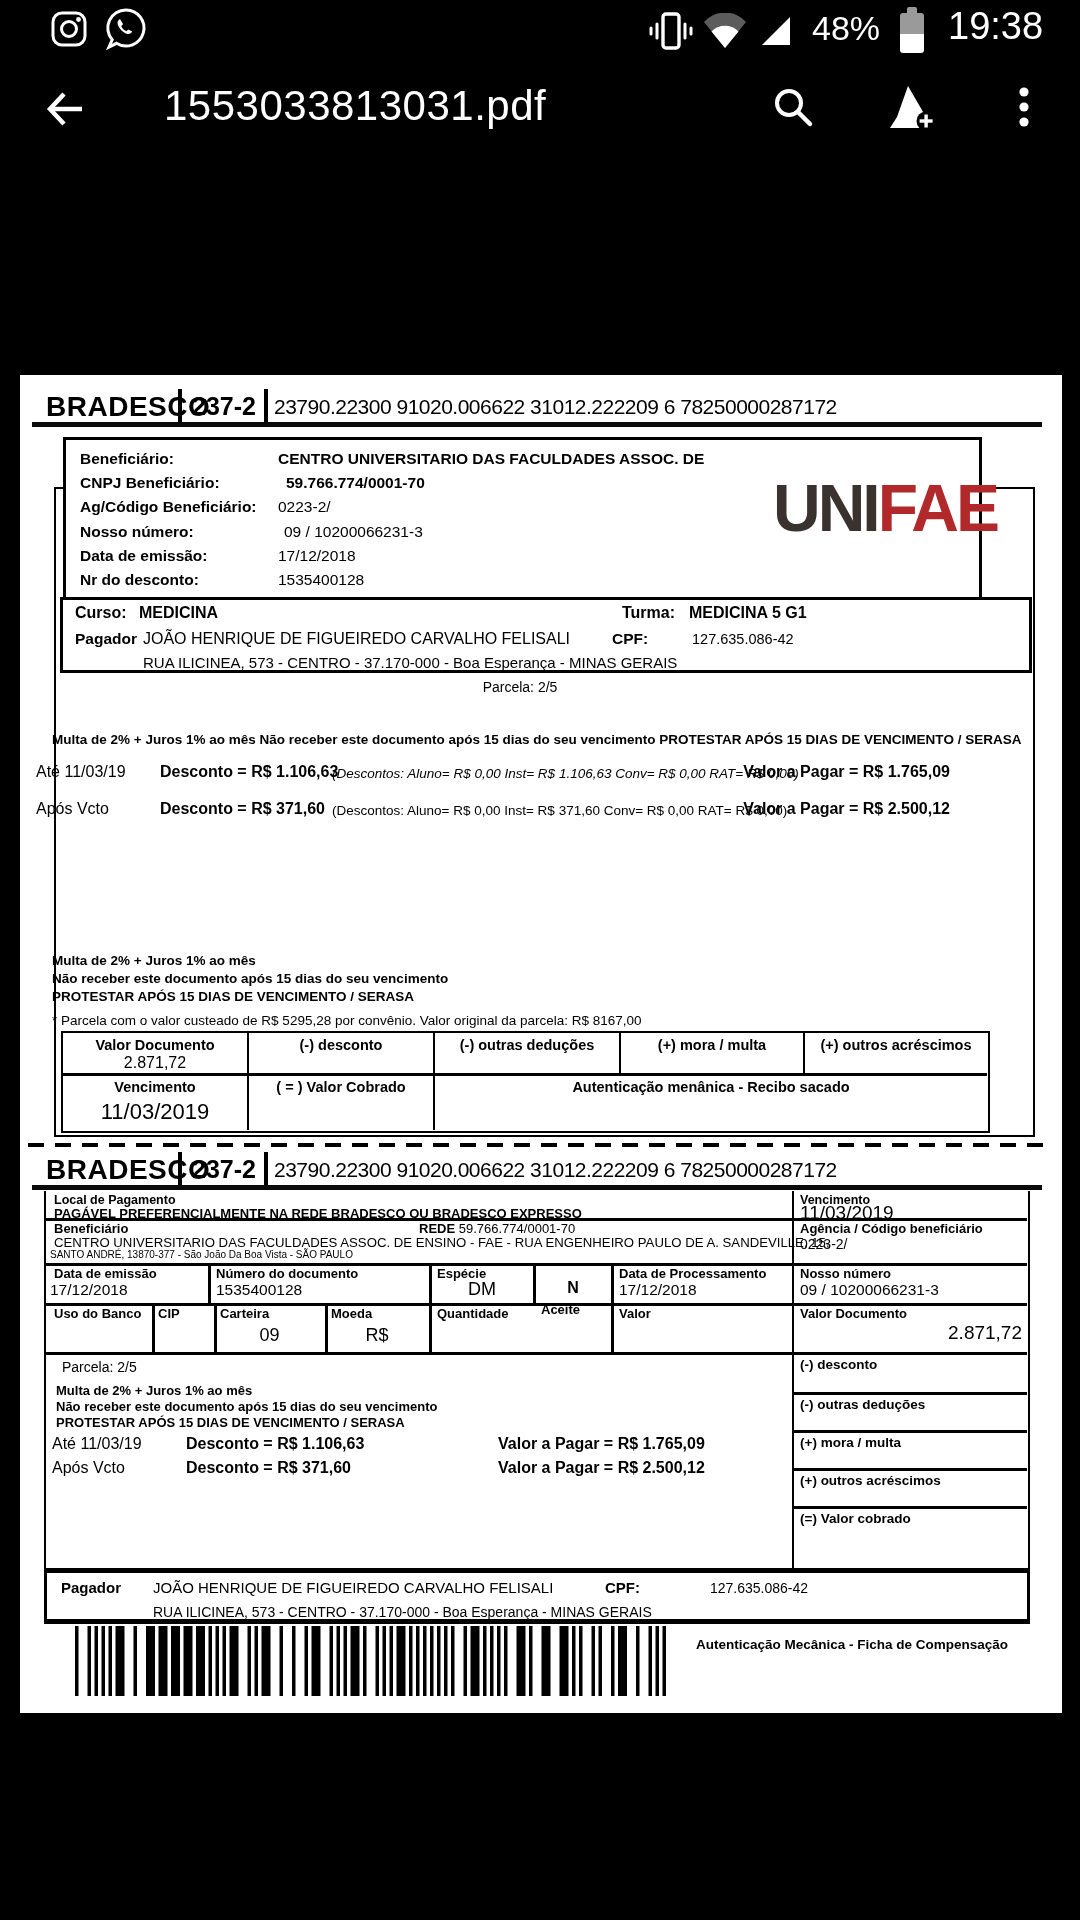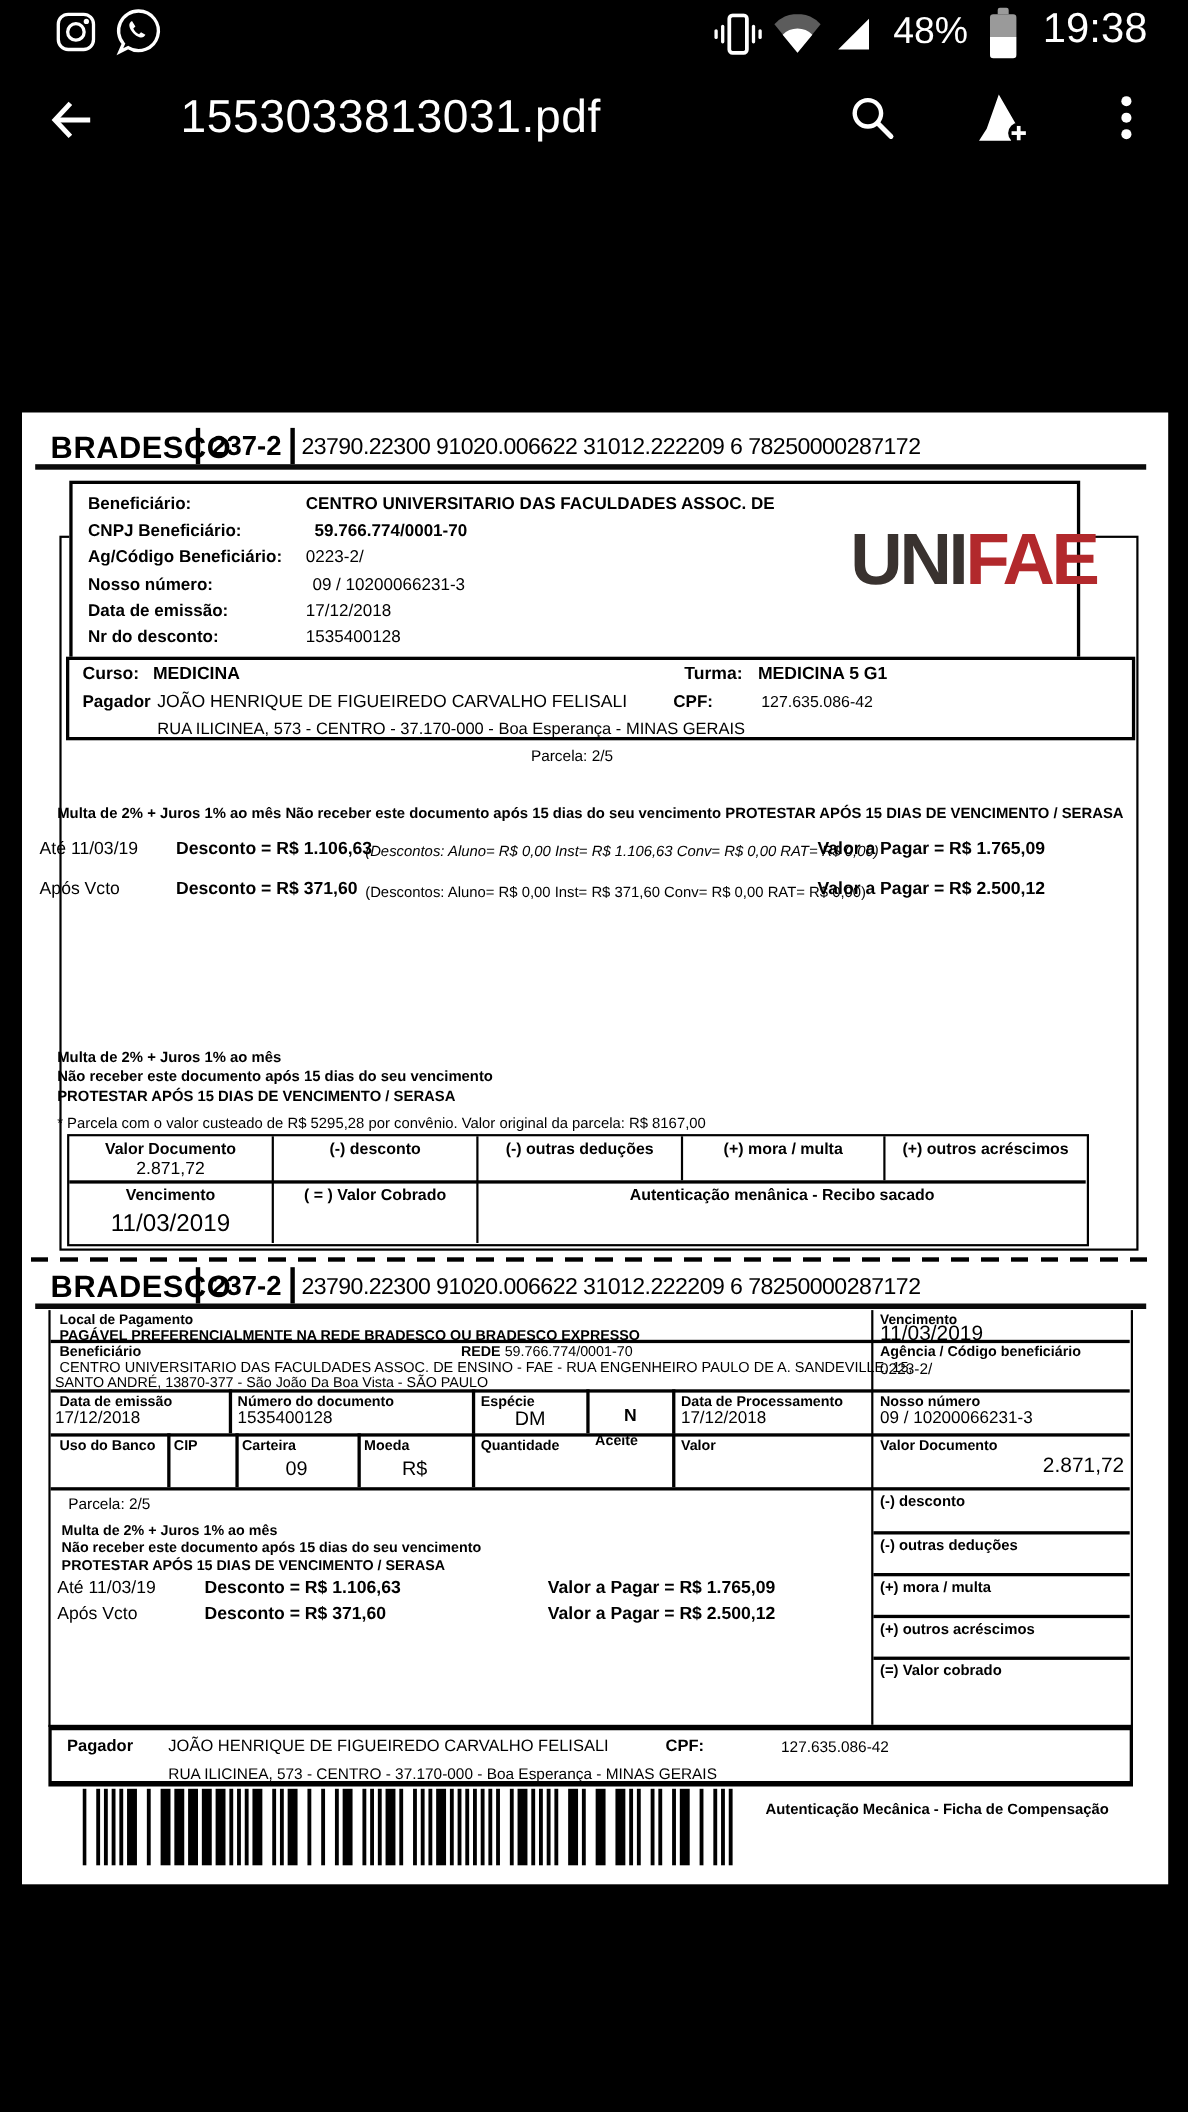--- a/index.html
+++ b/index.html
@@ -208,21 +208,21 @@
       <div class="cell-val" style="left:754px;top:11px;font-size:19px;">11/03/2019</div>
 
       <div class="cell-lbl" style="left:8px;top:30px;">Beneficiário</div>
       <div class="abs nowrap" style="left:373px;top:30px;font-size:13px;">
         <span class="lbl">REDE</span>
         <span>59.766.774/0001-70</span>
       </div>
       <div class="cell-lbl" style="left:754px;top:30px;">Agência / Código beneficiário</div>
       <div class="cell-val" style="left:754px;top:45px;font-size:14px;">0223-2/</div>
       <div class="cell-val" style="left:8px;top:44px;font-size:13.2px;">CENTRO UNIVERSITARIO DAS FACULDADES ASSOC. DE ENSINO - FAE - RUA ENGENHEIRO PAULO DE A. SANDEVILLE, 15,</div>
-      <div class="cell-val" style="left:4px;top:58px;font-size:13px;">SANTO ANDRÉ, 13870-377 - São João Da Boa Vista - SÃO PAULO</div>
+      <div class="cell-val" style="left:4px;top:58px;font-size:10px;">SANTO ANDRÉ, 13870-377 - São João Da Boa Vista - SÃO PAULO</div>
 
       <div class="cell-lbl" style="left:8px;top:75px;">Data de emissão</div>
       <div class="cell-val" style="left:4px;top:90px;">17/12/2018</div>
       <div class="cell-lbl" style="left:170px;top:75px;">Número do documento</div>
       <div class="cell-val" style="left:170px;top:90px;">1535400128</div>
       <div class="cell-lbl" style="left:391px;top:75px;">Espécie</div>
       <div class="cell-val" style="left:385px;top:88px;width:102px;text-align:center;font-size:18px;">DM</div>
       <div class="cell-lbl" style="left:495px;top:75px;margin-top:36px;">Aceite</div>
       <div class="cell-val lbl" style="left:489px;top:88px;width:76px;text-align:center;font-size:16px;">N</div>
       <div class="cell-lbl" style="left:573px;top:75px;">Data de Processamento</div>

